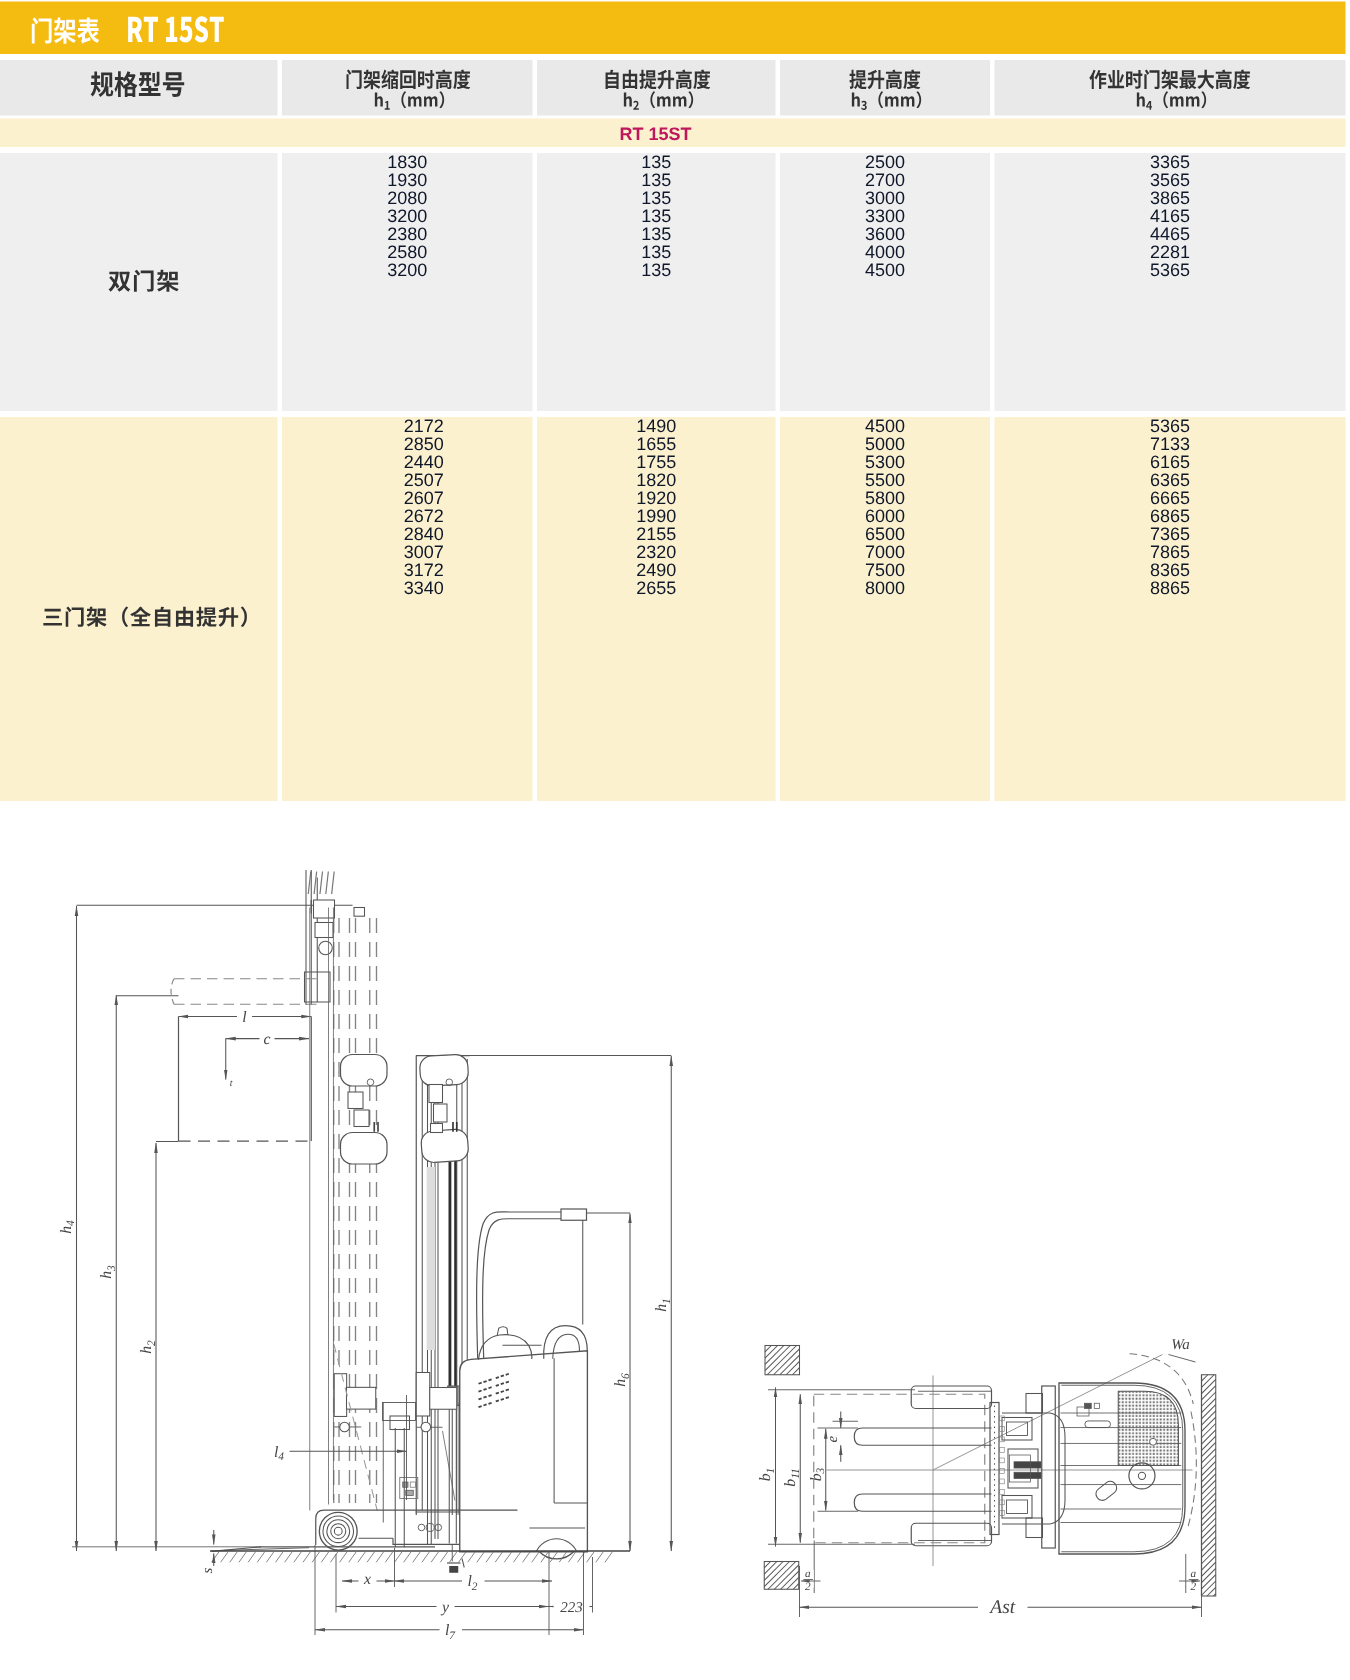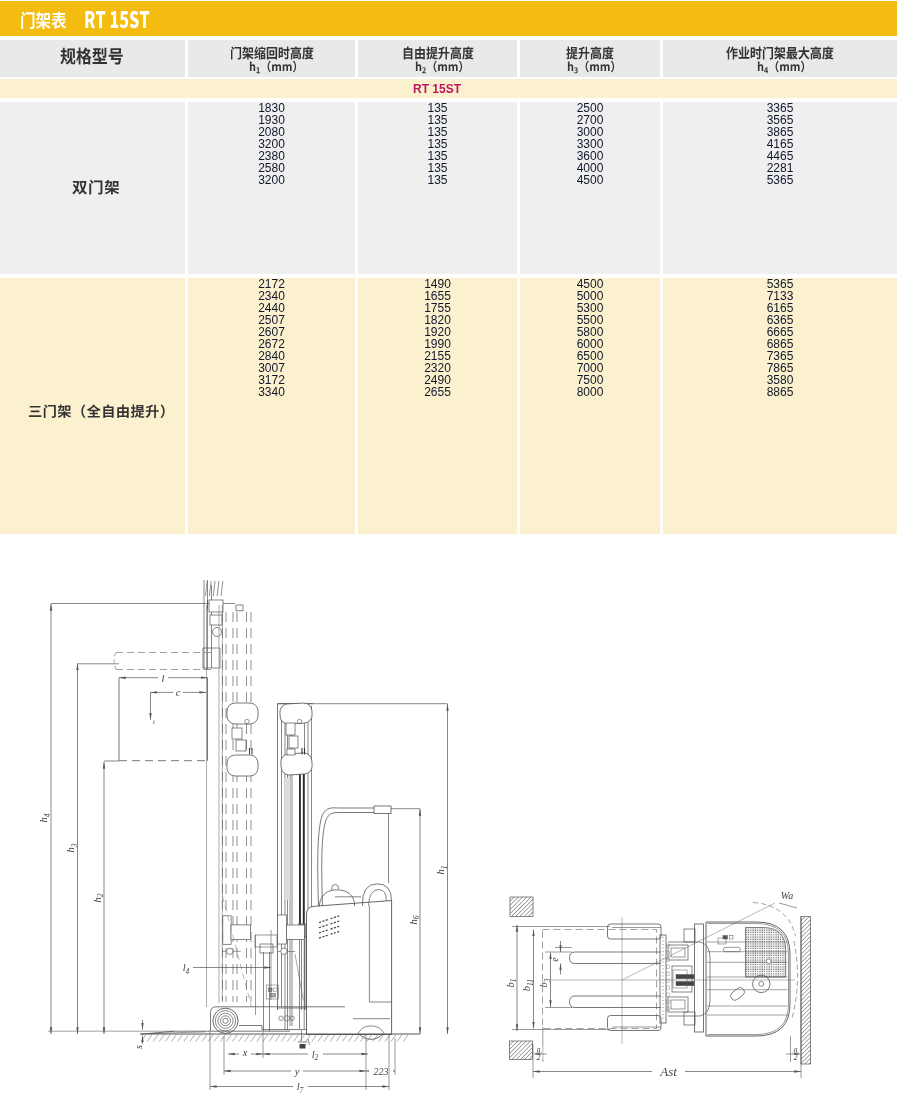--- a/index.html
+++ b/index.html
@@ -121,23 +121,23 @@
 <div class="abs" style="left:0px;top:278px;width:185px;height:256px;background:#fcf1ce"></div>
 <div class="abs" style="left:188px;top:278px;width:167px;height:256px;background:#fcf1ce"></div>
 <div class="abs" style="left:358px;top:278px;width:159px;height:256px;background:#fcf1ce"></div>
 <div class="abs" style="left:520px;top:278px;width:140px;height:256px;background:#fcf1ce"></div>
 <div class="abs" style="left:663px;top:278px;width:234px;height:256px;background:#fcf1ce"></div>
 
 <svg class="abs" style="left:27.7px;top:401.4px;overflow:visible" width="149" height="21" viewBox="0 -15.6 149 21">
     <path d="M1.7 -10.7H12.5V-9.0H1.7ZM2.7 -6.1H11.4V-4.4H2.7ZM0.9 -1.3H13.3V0.4H0.9Z M19.8 -11.6H26.9V-10.0H19.8ZM26.0 -11.6H27.8V-0.7Q27.8 0.0 27.6 0.4Q27.4 0.8 27.0 1.0Q26.5 1.2 25.8 1.2Q25.1 1.3 24.1 1.3Q24.1 1.0 24.0 0.7Q23.9 0.5 23.8 0.2Q23.7 -0.1 23.6 -0.3Q24.0 -0.3 24.4 -0.3Q24.8 -0.3 25.2 -0.3Q25.5 -0.3 25.7 -0.3Q25.9 -0.3 26.0 -0.4Q26.0 -0.5 26.0 -0.7ZM16.2 -11.3 17.5 -12.2Q17.9 -11.8 18.3 -11.3Q18.7 -10.8 19.1 -10.3Q19.4 -9.9 19.6 -9.5L18.2 -8.5Q18.0 -8.9 17.7 -9.4Q17.4 -9.8 17.0 -10.3Q16.6 -10.9 16.2 -11.3ZM15.8 -8.9H17.5V1.3H15.8Z M30.0 -4.4H42.7V-2.9H30.0ZM35.5 -5.4H37.3V1.3H35.5ZM35.0 -3.4 36.3 -2.9Q35.7 -2.0 34.8 -1.3Q33.9 -0.5 32.9 0.1Q31.9 0.7 30.8 1.1Q30.7 0.9 30.5 0.6Q30.3 0.4 30.1 0.1Q29.9 -0.1 29.7 -0.3Q30.7 -0.6 31.8 -1.1Q32.8 -1.6 33.6 -2.2Q34.5 -2.8 35.0 -3.4ZM37.7 -3.5Q38.3 -2.9 39.1 -2.3Q40.0 -1.7 41.0 -1.2Q42.0 -0.8 43.1 -0.5Q42.9 -0.3 42.7 -0.1Q42.5 0.2 42.3 0.5Q42.1 0.7 41.9 1.0Q40.9 0.6 39.8 0.0Q38.8 -0.6 37.9 -1.3Q37.0 -2.1 36.4 -2.9ZM30.0 -10.7H35.6V-9.2H30.0ZM34.9 -10.7H36.5Q36.5 -10.7 36.5 -10.4Q36.5 -10.2 36.5 -10.1Q36.4 -8.8 36.3 -8.0Q36.3 -7.1 36.2 -6.7Q36.0 -6.2 35.9 -6.0Q35.7 -5.7 35.4 -5.6Q35.2 -5.5 34.9 -5.5Q34.7 -5.4 34.3 -5.4Q33.8 -5.4 33.4 -5.4Q33.4 -5.8 33.2 -6.2Q33.1 -6.6 32.9 -6.9Q33.3 -6.9 33.6 -6.9Q33.9 -6.9 34.1 -6.9Q34.3 -6.9 34.5 -7.0Q34.6 -7.1 34.6 -7.5Q34.7 -7.9 34.8 -8.6Q34.8 -9.3 34.9 -10.4ZM32.0 -12.1H33.6Q33.5 -10.8 33.4 -9.7Q33.3 -8.7 33.0 -7.8Q32.7 -6.9 32.2 -6.2Q31.6 -5.4 30.7 -4.9Q30.5 -5.2 30.2 -5.6Q29.9 -6.0 29.7 -6.2Q30.4 -6.6 30.9 -7.2Q31.3 -7.8 31.6 -8.5Q31.8 -9.2 31.9 -10.1Q31.9 -11.0 32.0 -12.1ZM38.7 -9.5V-7.2H40.7V-9.5ZM37.1 -11.0H42.4V-5.8H37.1Z M53.4 -5.4Q53.4 -6.9 53.7 -8.2Q54.1 -9.4 54.8 -10.5Q55.4 -11.5 56.2 -12.2L57.5 -11.6Q56.8 -10.9 56.2 -9.9Q55.6 -9.0 55.3 -7.9Q55.0 -6.8 55.0 -5.4Q55.0 -4.0 55.3 -2.9Q55.6 -1.8 56.2 -0.9Q56.8 0.1 57.5 0.8L56.2 1.4Q55.4 0.7 54.8 -0.3Q54.1 -1.4 53.7 -2.6Q53.4 -3.9 53.4 -5.4Z M61.6 -3.8H70.0V-2.3H61.6ZM61.4 -6.9H70.1V-5.4H61.4ZM59.7 -0.6H71.8V0.9H59.7ZM64.8 -6.3H66.6V0.3H64.8ZM65.4 -12.2 66.9 -11.5Q66.1 -10.2 65.0 -9.1Q63.9 -8.1 62.6 -7.2Q61.3 -6.3 60.0 -5.7Q59.8 -6.0 59.5 -6.4Q59.2 -6.8 58.8 -7.1Q60.1 -7.6 61.3 -8.4Q62.6 -9.1 63.6 -10.1Q64.7 -11.1 65.4 -12.2ZM66.2 -11.7Q67.5 -10.1 69.1 -9.0Q70.7 -7.9 72.6 -7.0Q72.3 -6.8 72.0 -6.4Q71.6 -5.9 71.5 -5.6Q70.2 -6.3 69.0 -7.0Q67.9 -7.8 66.8 -8.8Q65.8 -9.7 64.7 -11.0Z M76.5 -7.1H84.2V-5.5H76.5ZM76.5 -4.1H84.2V-2.5H76.5ZM76.5 -1.0H84.2V0.5H76.5ZM75.3 -10.2H85.6V1.2H83.8V-8.6H77.0V1.3H75.3ZM79.3 -12.1 81.4 -11.9Q81.1 -11.2 80.8 -10.5Q80.6 -9.8 80.3 -9.3L78.8 -9.6Q78.9 -10.0 79.0 -10.4Q79.1 -10.8 79.2 -11.3Q79.3 -11.7 79.3 -12.1Z M90.2 -5.3H99.8V-3.6H90.2ZM90.2 -1.2H99.8V0.5H90.2ZM89.3 -9.4H100.7V1.3H98.9V-7.6H91.0V1.3H89.3ZM94.1 -12.1H95.8V-0.3H94.1Z M109.9 -8.6V-7.9H113.7V-8.6ZM109.9 -10.4V-9.7H113.7V-10.4ZM108.3 -11.6H115.4V-6.7H108.3ZM107.6 -6.0H116.1V-4.7H107.6ZM111.0 -5.3H112.6V0.5L111.0 -0.2ZM109.7 -2.8Q110.1 -1.7 110.6 -1.2Q111.2 -0.7 112.0 -0.5Q112.7 -0.4 113.6 -0.4Q113.8 -0.4 114.2 -0.4Q114.5 -0.4 115.0 -0.4Q115.4 -0.4 115.8 -0.4Q116.3 -0.4 116.5 -0.4Q116.4 -0.2 116.3 0.0Q116.2 0.3 116.1 0.6Q116.0 0.9 116.0 1.1H115.4H113.5Q112.7 1.1 111.9 1.0Q111.2 0.8 110.6 0.5Q110.0 0.1 109.5 -0.6Q109.0 -1.3 108.7 -2.4ZM112.2 -3.4H115.3V-2.1H112.2ZM108.5 -4.2 110.0 -4.0Q109.8 -2.3 109.3 -1.0Q108.7 0.4 107.8 1.2Q107.6 1.1 107.4 0.9Q107.2 0.7 106.9 0.5Q106.7 0.3 106.5 0.2Q107.4 -0.5 107.9 -1.6Q108.3 -2.8 108.5 -4.2ZM102.9 -4.9Q103.7 -5.0 104.9 -5.4Q106.2 -5.7 107.4 -6.0L107.6 -4.5Q106.5 -4.2 105.4 -3.8Q104.2 -3.5 103.2 -3.2ZM103.0 -9.4H107.5V-7.8H103.0ZM104.6 -12.1H106.1V-0.7Q106.1 -0.1 106.0 0.2Q105.9 0.6 105.5 0.8Q105.2 1.0 104.7 1.0Q104.3 1.1 103.6 1.1Q103.5 0.8 103.4 0.3Q103.3 -0.2 103.1 -0.5Q103.5 -0.5 103.9 -0.5Q104.2 -0.5 104.3 -0.5Q104.4 -0.5 104.5 -0.5Q104.6 -0.6 104.6 -0.7Z M120.9 -10.0H122.6V-6.0Q122.6 -5.0 122.5 -4.0Q122.3 -3.0 122.0 -2.0Q121.6 -1.1 120.9 -0.2Q120.1 0.6 118.9 1.3Q118.8 1.1 118.5 0.8Q118.3 0.6 118.1 0.4Q117.9 0.1 117.7 -0.0Q118.7 -0.6 119.4 -1.3Q120.0 -2.0 120.3 -2.8Q120.7 -3.6 120.8 -4.4Q120.9 -5.2 120.9 -6.0ZM126.2 -11.8H127.9V1.3H126.2ZM117.8 -6.4H130.8V-4.8H117.8ZM124.0 -12.0 125.2 -10.6Q124.2 -10.1 123.1 -9.7Q122.0 -9.3 120.8 -9.0Q119.6 -8.6 118.5 -8.4Q118.4 -8.7 118.2 -9.1Q118.1 -9.5 117.9 -9.8Q119.0 -10.0 120.1 -10.4Q121.2 -10.7 122.2 -11.2Q123.2 -11.6 124.0 -12.0Z M136.6 -5.4Q136.6 -3.9 136.3 -2.6Q135.9 -1.4 135.2 -0.3Q134.6 0.7 133.8 1.4L132.5 0.8Q133.2 0.1 133.8 -0.9Q134.4 -1.8 134.7 -2.9Q135.0 -4.0 135.0 -5.4Q135.0 -6.8 134.7 -7.9Q134.4 -9.0 133.8 -9.9Q133.2 -10.9 132.5 -11.6L133.8 -12.2Q134.6 -11.5 135.2 -10.5Q135.9 -9.4 136.3 -8.2Q136.6 -6.9 136.6 -5.4Z" fill="#333"></path>
   </svg>
 
-<div class="abs num" style="left:188px;top:278px;width:167px;height:216px">
+<div class="abs num" style="left:199px;top:278px;width:167px;height:216px">
     <div>2172</div>
-    <div>2340</div>
+    <div>2850</div>
     <div>2440</div>
     <div>2507</div>
     <div>2607</div>
     <div>2672</div>
     <div>2840</div>
     <div>3007</div>
     <div>3172</div>
     <div>3340</div>
   </div>
 
@@ -169,21 +169,21 @@
 
 <div class="abs num" style="left:663px;top:278px;width:234px;height:256px">
     <div>5365</div>
     <div>7133</div>
     <div>6165</div>
     <div>6365</div>
     <div>6665</div>
     <div>6865</div>
     <div>7365</div>
     <div>7865</div>
-    <div>3580</div>
+    <div>8365</div>
     <div>8865</div>
   </div>
 
 <svg class="abs" style="left:0;top:540px" width="900" height="580" viewBox="0 540 900 580">
 <defs>
       <marker id="ar" viewBox="0 0 10 10" refX="9.5" refY="5" markerWidth="10" markerHeight="10" orient="auto-start-reverse">
         <path d="M0,3.3 L10,5 L0,6.7 Z" fill="#555"></path>
       </marker>
     </defs>
 

